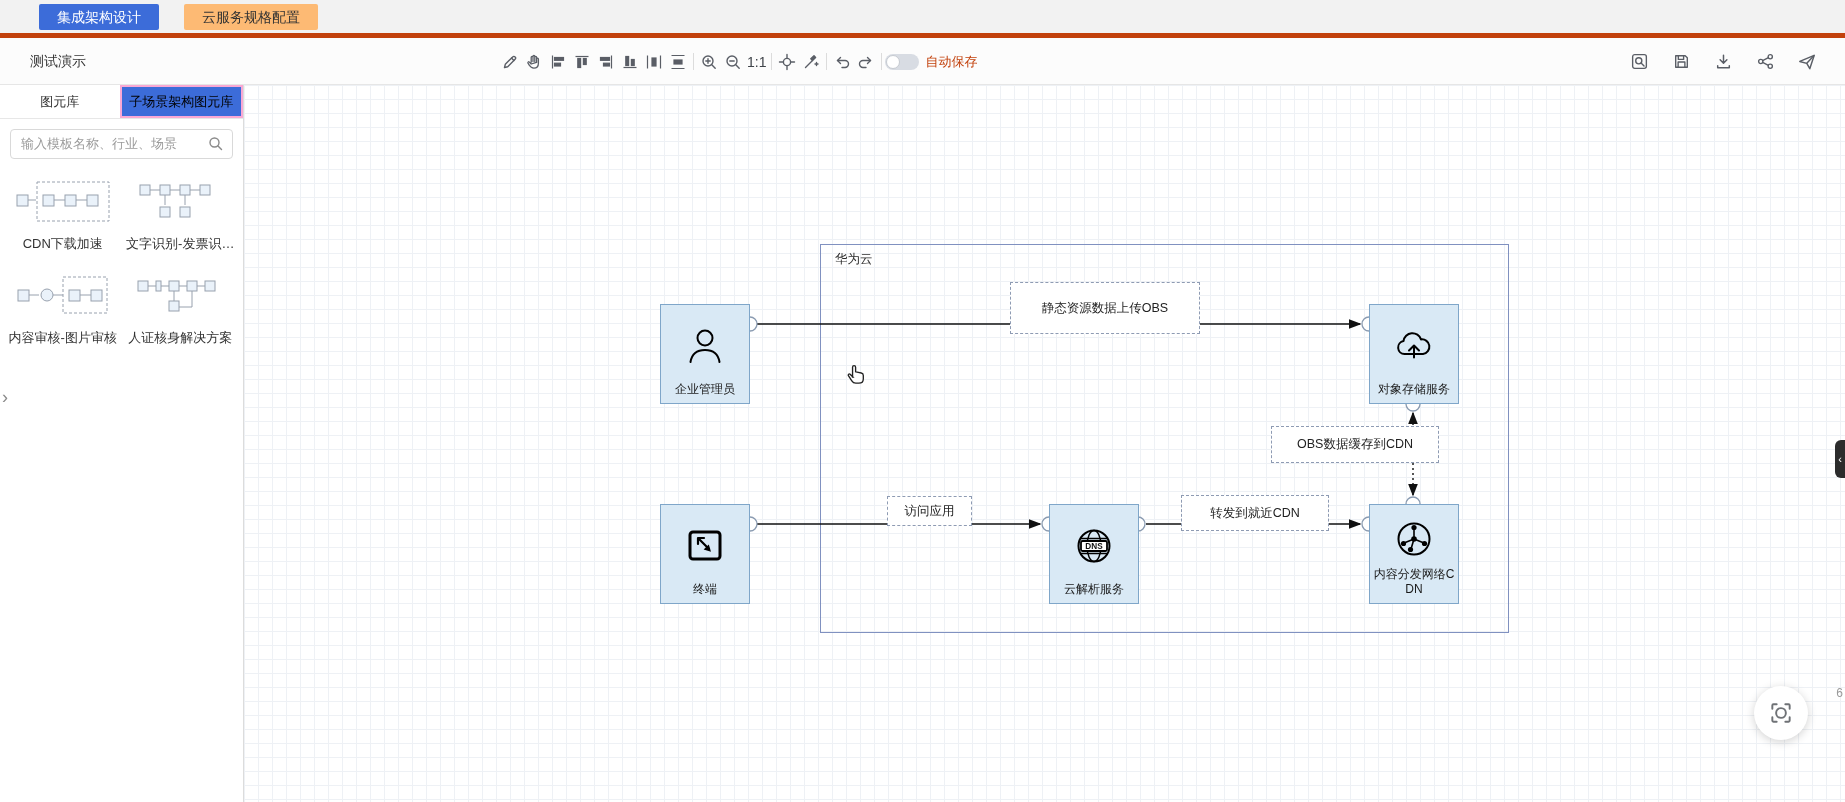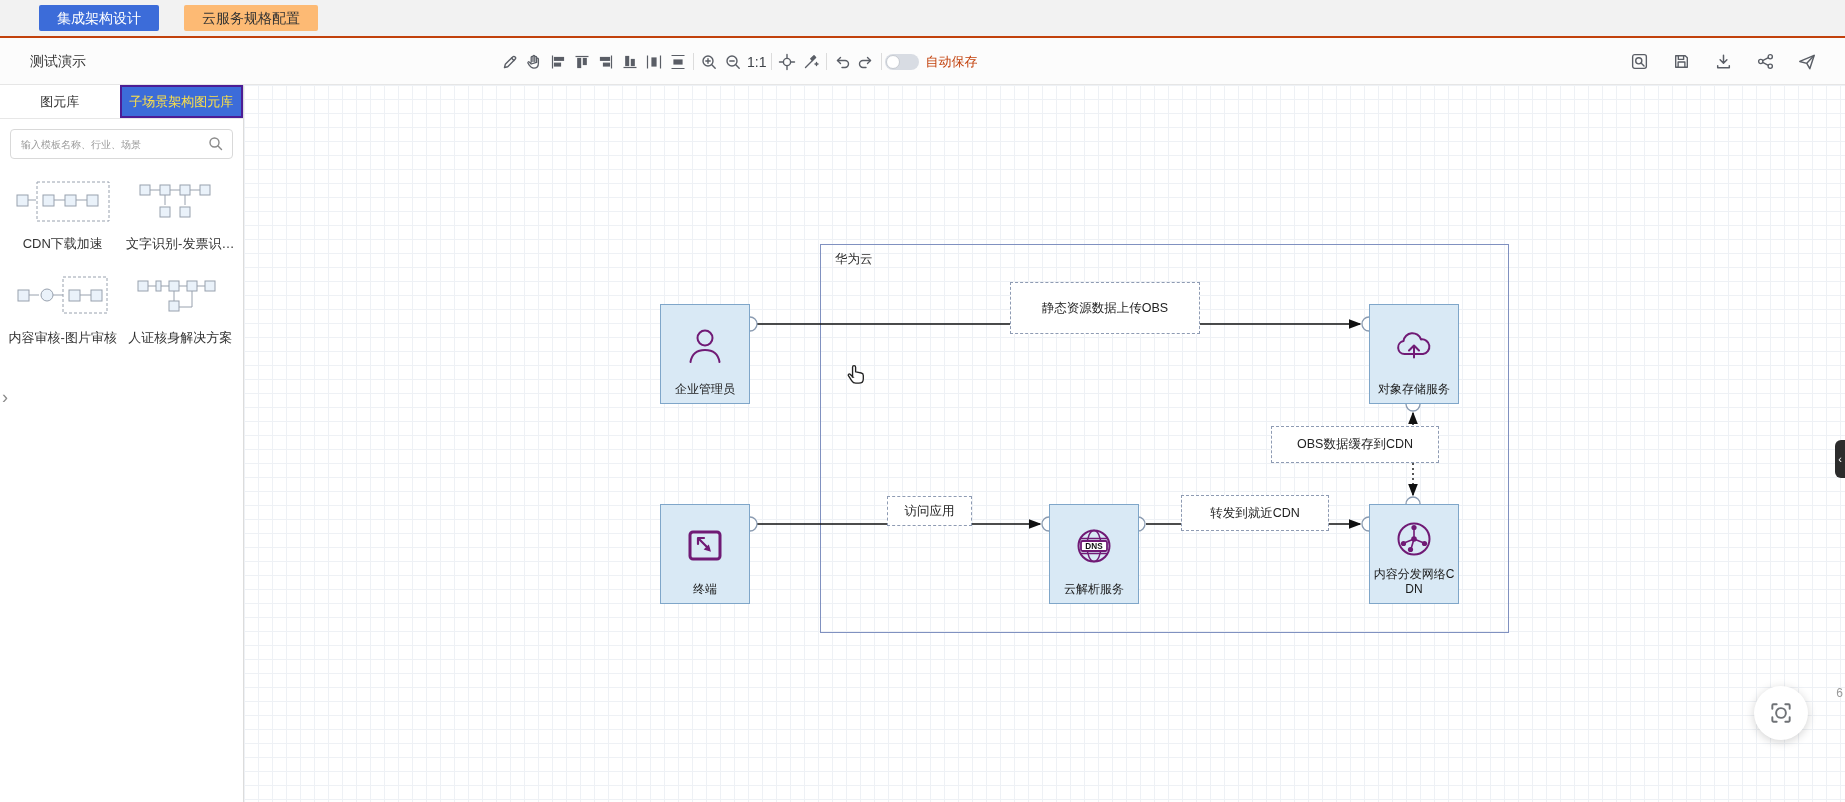--- a/index.html
+++ b/index.html
@@ -1,21 +1,21 @@
 <!DOCTYPE html>
 <html><head>
 <meta charset="utf-8">
 <style>
   html,body{margin:0;padding:0;background:#fff;}
   .app{position:relative;width:1845px;height:802px;overflow:hidden;
        font-family:"Liberation Sans",sans-serif;color:#333;font-size:14px;}
 
   
   .topbar{position:absolute;left:0;top:0;width:100%;height:38px;background:#f2f2f2;
-          border-bottom:2px solid #c2410c;display:flex;align-items:center;padding-left:39px;box-sizing:border-box;gap:25px;}
+          border-bottom:5px solid #c2410c;display:flex;align-items:center;padding-left:39px;box-sizing:border-box;gap:25px;}
   .top-tab{height:26px;line-height:26px;padding:0 18px;font-size:14px;border-radius:2px;cursor:pointer;}
   .top-tab.active{background:#3c6cd9;color:#fff;}
   .top-tab.inactive{background:#fdba74;color:#333;}
 
   
   .toolbar{position:absolute;left:0;top:38px;width:100%;height:47px;background:#fcfcfc;
            border-bottom:1px solid #e6e6e6;box-sizing:border-box;}
   .project-name{position:absolute;left:30px;top:0;height:47px;line-height:47px;font-size:14px;color:#333;}
   .tool-center{position:absolute;left:498px;top:0;height:47px;display:flex;align-items:center;gap:0;}
   .tool-right{position:absolute;right:26px;top:0;height:47px;display:flex;align-items:center;gap:18px;}
@@ -26,24 +26,24 @@
   .toggle{width:34px;height:16px;border-radius:8px;background:#d8dce3;position:relative;cursor:pointer;}
   .toggle .knob{position:absolute;left:1px;top:1px;width:14px;height:14px;border-radius:50%;background:#fff;
                 border:1px solid #c6cad1;box-sizing:border-box;}
   .autosave-label{font-size:13px;color:#c2410c;margin-left:6px;}
 
   
   .sidebar{position:absolute;left:0;top:85px;width:244px;height:717px;background:#fff;
            border-right:1px solid #dcdcdc;box-sizing:border-box;}
   .side-tabs{display:flex;height:33px;border-bottom:1px solid #e7e7e7;}
   .side-tab{flex:1;display:flex;align-items:center;justify-content:center;font-size:13px;cursor:pointer;box-sizing:border-box;}
-  .side-tab.active{background:#3c6cd9;color:#fde047;border:2px solid #4c1d95;}
+  .side-tab.active{background:#3c6cd9;color:#000000;border:2px solid #f9a8d4;}
   .search-wrap{margin:10px;position:relative;}
   .search-input{width:100%;height:30px;box-sizing:border-box;border:1px solid #d9d9d9;border-radius:4px;
-                padding:0 30px 0 10px;font-size:10px;color:#000000;font-family:Liberation Sans, sans-serif;outline:none;}
+                padding:0 30px 0 10px;font-size:13px;color:#000000;font-family:Liberation Mono, monospace;outline:none;}
   .search-input::placeholder{color:#9b9b9b;}
   .search-icon{position:absolute;right:8px;top:6px;width:18px;height:18px;color:#8a8a8a;cursor:pointer;}
   .tpl-grid{display:grid;grid-template-columns:1fr 1fr;padding:6px 6px 0 6px;row-gap:16px;column-gap:4px;}
   .tpl-item{display:flex;flex-direction:column;align-items:center;cursor:pointer;}
   .tpl-thumb{width:100px;height:54px;display:flex;align-items:center;justify-content:center;}
   .tpl-label{margin-top:6px;font-size:13px;color:#333;max-width:110px;white-space:nowrap;overflow:hidden;text-overflow:ellipsis;}
 
   .panel-handle-left{position:absolute;left:2px;top:388px;font-size:18px;color:#8a8a8a;cursor:pointer;line-height:18px;}
   .panel-handle-sidebar{position:absolute;left:244px;top:448px;font-size:22px;font-weight:bold;color:#222;cursor:pointer;line-height:22px;}
 
@@ -56,21 +56,21 @@
       linear-gradient(90deg,#dfe5ec 1px, transparent 1px);
     background-size:14px 14px,14px 14px,70px 70px,70px 70px;}
   .edges-svg{position:absolute;left:0;top:0;width:1601px;height:717px;pointer-events:none;}
   .edges-svg [data-interactable="true"]{pointer-events:auto;cursor:pointer;}
 
   .group-box{position:absolute;left:576px;top:159px;width:689px;height:389px;border:1px solid #8091c0;box-sizing:border-box;}
   .group-label{position:absolute;left:14px;top:6px;font-size:12.5px;color:#2b2b2b;}
 
   .node{position:absolute;width:90px;height:100px;background:#d9e9f5;border:1px solid #7fa6c9;box-sizing:border-box;
         display:flex;flex-direction:column;align-items:center;cursor:move;}
-  .node-icon{flex:1;display:flex;align-items:center;justify-content:center;padding-top:6px;color:#701a75;}
+  .node-icon{flex:1;display:flex;align-items:center;justify-content:center;padding-top:6px;color:#000000;}
   .node-label{font-size:12px;color:#1a1a1a;text-align:center;line-height:1.2;padding:0 3px 7px 3px;word-break:break-all;}
 
   .edge-label{position:absolute;background:#fff;border:1px dashed #8e9bb3;display:flex;align-items:center;
               justify-content:center;font-size:12.5px;color:#222;box-sizing:border-box;cursor:pointer;}
 
   .cursor-glyph{position:absolute;left:600px;top:278px;width:22px;height:22px;pointer-events:none;}
 
   
   .scan-fab{position:absolute;left:1754px;top:686px;width:54px;height:54px;border-radius:50%;background:#fff;
             box-shadow:0 2px 10px rgba(0,0,0,0.18);display:flex;align-items:center;justify-content:center;

